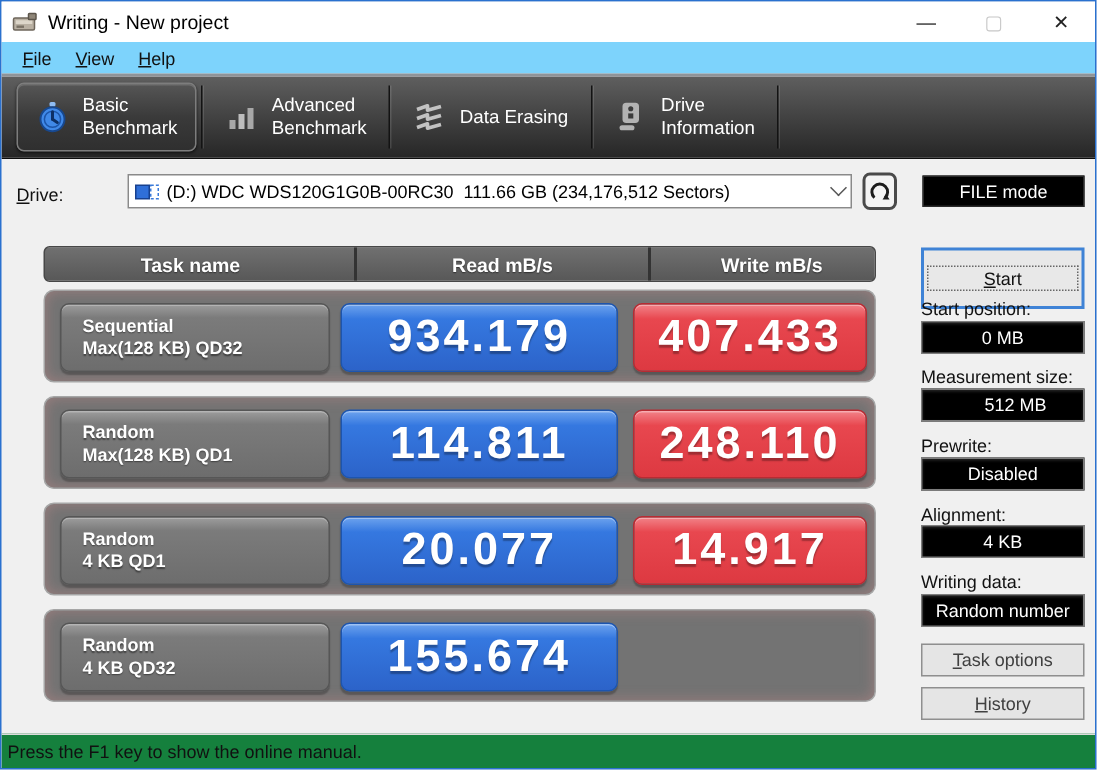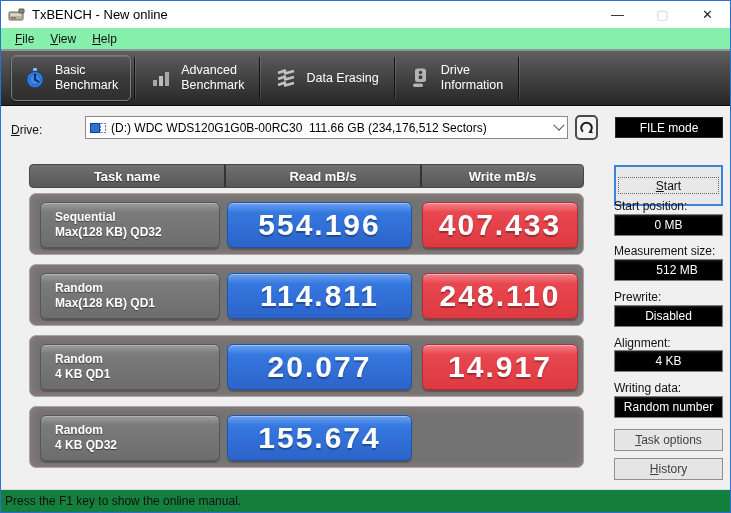--- a/index.html
+++ b/index.html
@@ -9,41 +9,41 @@
 
   
   .titlebar { position:absolute; left:0; top:0; width:100%; height:27px; background:#fff; display:flex; align-items:center; }
   .app-icon { width:18px; height:16px; margin:0 6px 0 7px; }
   .title-text { font-size:13px; color:#000; }
   .win-btns { margin-left:auto; display:flex; height:100%; }
   .win-btn { width:45px; height:100%; display:flex; align-items:center; justify-content:center; font-size:13px; color:#222; cursor:default; }
   .win-btn.max { color:#c9c9c9; }
 
   
-  .menubar { position:absolute; left:0; top:27px; width:100%; height:21px; background:#86efac; display:flex; align-items:center; padding-left:6px; }
+  .menubar { position:absolute; left:0; top:27px; width:100%; height:21px; background:#7dd3fc; display:flex; align-items:center; padding-left:6px; }
   .menu-item { font-size:12px; color:#111; padding:2px 8px; }
   .u { text-decoration:underline; }
 
   
   .toolbar { position:absolute; left:0; top:48px; width:100%; height:57px; background:linear-gradient(180deg,#5f5f5f 0%,#454545 45%,#262626 100%); border-top:2px solid #8f9499; border-bottom:1px solid #0c0c0c; display:flex; align-items:center; padding-left:10px; }
   .tab { height:46px; display:flex; align-items:center; gap:9px; padding:0 12px; color:#fff; font-size:12.5px; line-height:15px; }
   .tab.selected { background:linear-gradient(180deg,#565656,#3a3a3a 50%,#2f2f2f); border:1px solid #7d7d7d; border-radius:5px; box-shadow:inset 0 1px 0 rgba(255,255,255,.15), 0 1px 2px rgba(0,0,0,.6); }
   .tab-sep { width:1px; height:42px; background:#131313; box-shadow:1px 0 0 rgba(255,255,255,.12); margin:0 3px; }
   .tab-icon { width:22px; height:22px; flex:0 0 auto; }
 
   
   .drive-label { position:absolute; left:10px; top:122px; font-size:12px; color:#111; }
   .drive-combo { position:absolute; left:84px; top:115px; width:483px; height:23px; background:#fff; border:1px solid #8a8a8a; display:flex; align-items:center; padding:0 4px; }
   .drive-combo .txt { font-size:12px; color:#000; white-space:pre; margin-left:5px; overflow:hidden; }
   .combo-arrow { margin-left:auto; width:8px; height:8px; border-right:1.5px solid #555; border-bottom:1.5px solid #555; transform:rotate(45deg) translate(-2px,-2px); }
   .refresh-btn { position:absolute; left:574px; top:114px; width:23px; height:25px; border:2px solid #4a4a4a; border-radius:5px; background:#f4f4f4; display:flex; align-items:center; justify-content:center; }
   .filemode-btn { position:absolute; left:614px; top:116px; width:108px; height:21px; background:#000; border:1px solid #2a2a2a; color:#fff; font-size:12px; display:flex; align-items:center; justify-content:center; }
 
   
-  .grid-header { position:absolute; left:28px; top:163px; width:555px; height:24px; background:linear-gradient(180deg,#707070,#585858); border:1px solid #474747; border-radius:4px; display:flex; color:#fff; font-size:13px; font-weight:bold; text-shadow:0 1px 1px rgba(0,0,0,.5); }
+  .grid-header { position:absolute; left:28px; top:163px; width:555px; height:24px; background:linear-gradient(180deg,#707070,#585858); border:1px solid #474747; border-radius:4px; display:flex; color:#fff; font-size:13px; font-weight:bold; text-shadow:0 1px 1px rgba(0,0,0,.5);gap:12px; }
   .gh-cell { display:flex; align-items:center; justify-content:center; }
   .gh-c1 { width:194px; } .gh-c2 { width:198px; border-left:2px solid #333; border-right:2px solid #333; } .gh-c3 { flex:1; }
 
   
   .bench-row { position:absolute; left:28px; width:555px; height:62px; background:#737373; border:1px solid #a6a6a6; border-radius:7px; box-shadow:inset 0 0 9px rgba(235,150,150,.35); }
   .task-btn { position:absolute; left:10px; top:8px; width:180px; height:46px; border-radius:6px; background:linear-gradient(180deg,#9d9d9d,#7b7b7b 20%,#6d6d6d); border:1px solid #565656; box-shadow:0 2px 1px rgba(0,0,0,.25), inset 0 1px 0 rgba(255,255,255,.25); color:#fff; font-size:12px; font-weight:bold; line-height:15px; display:flex; flex-direction:column; justify-content:center; padding-left:14px; text-shadow:0 1px 1px rgba(0,0,0,.45); }
   .val-box { position:absolute; top:8px; height:46px; border-radius:6px; display:flex; align-items:center; justify-content:center; color:#fff; font-size:30px; font-weight:bold; letter-spacing:2px; text-shadow:0 2px 1px rgba(0,0,0,.3); }
   .val-read { left:197px; width:185px; background:linear-gradient(180deg,#6da3ee,#3578e0 22%,#2c63c9); border:1px solid #1d55ae; box-shadow:0 2px 1px rgba(0,0,0,.25), inset 0 1px 0 rgba(255,255,255,.35); }
   .val-write { left:392px; width:156px; background:linear-gradient(180deg,#f28389,#e8474f 22%,#dd3941); border:1px solid #b72b33; box-shadow:0 2px 1px rgba(0,0,0,.25), inset 0 1px 0 rgba(255,255,255,.35); }
 
@@ -62,21 +62,21 @@
 
 <div class="window">
 
   <div class="titlebar">
     <svg class="app-icon" viewBox="0 0 18 16">
       <rect x="1" y="5" width="14" height="8" rx="1" fill="#b9b0a2" stroke="#6e665b"></rect>
       <rect x="2.5" y="6.5" width="11" height="2.5" fill="#ddd6c9"></rect>
       <rect x="3" y="10" width="5" height="1.6" fill="#7a7265"></rect>
       <rect x="11" y="2" width="5" height="4" rx="0.5" fill="#8f8678" stroke="#5c554b"></rect>
     </svg>
-    <span class="title-text">TxBENCH - New online</span>
+    <span class="title-text">Writing - New project</span>
     <div class="win-btns">
       <div class="win-btn">
           <span>—</span>
         </div>
       <div class="win-btn max">
           <span>▢</span>
         </div>
       <div class="win-btn">
           <span>✕</span>
         </div>
@@ -154,21 +154,21 @@
     <div class="gh-cell gh-c1">Task name</div>
     <div class="gh-cell gh-c2">Read mB/s</div>
     <div class="gh-cell gh-c3">Write mB/s</div>
   </div>
 
   <div class="bench-row" style="top:192px;">
     <div class="task-btn">
         <span>Sequential</span>
         <span>Max(128 KB) QD32</span>
       </div>
-    <div class="val-box val-read">554.196</div>
+    <div class="val-box val-read">934.179</div>
     <div class="val-box val-write">407.433</div>
   </div>
   <div class="bench-row" style="top:263px;">
     <div class="task-btn">
         <span>Random</span>
         <span>Max(128 KB) QD1</span>
       </div>
     <div class="val-box val-read">114.811</div>
     <div class="val-box val-write">248.110</div>
   </div>

